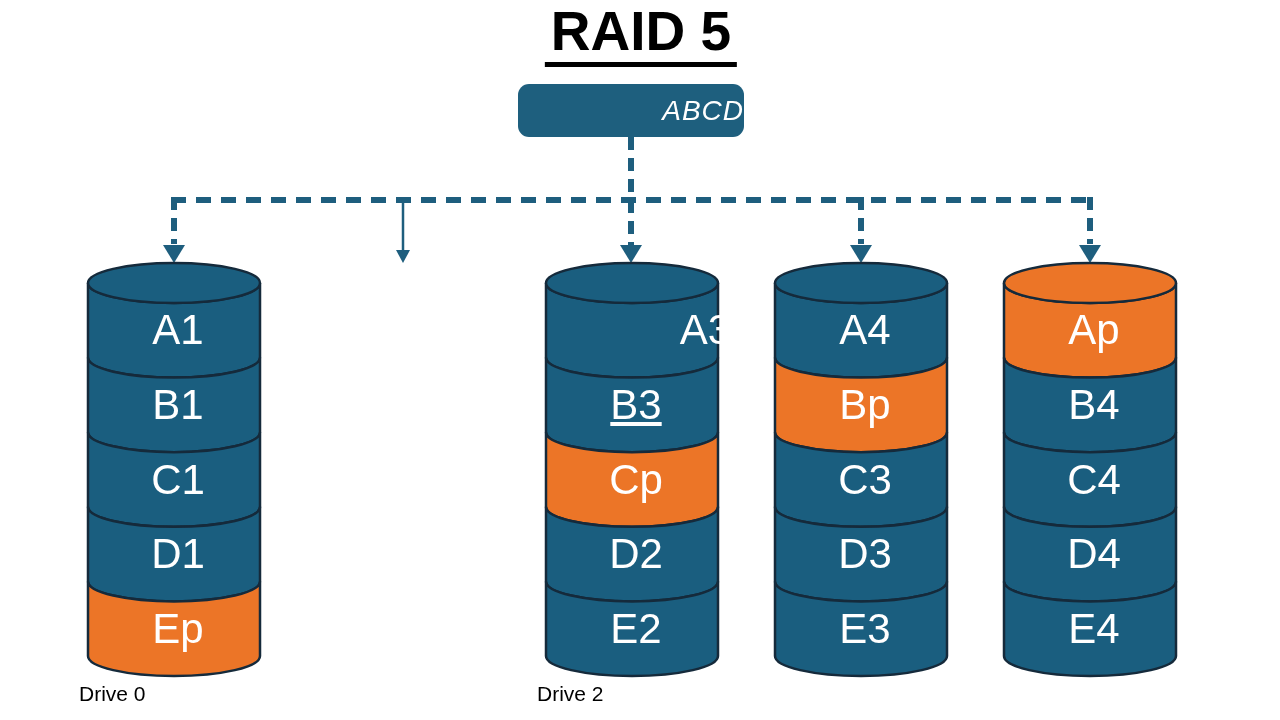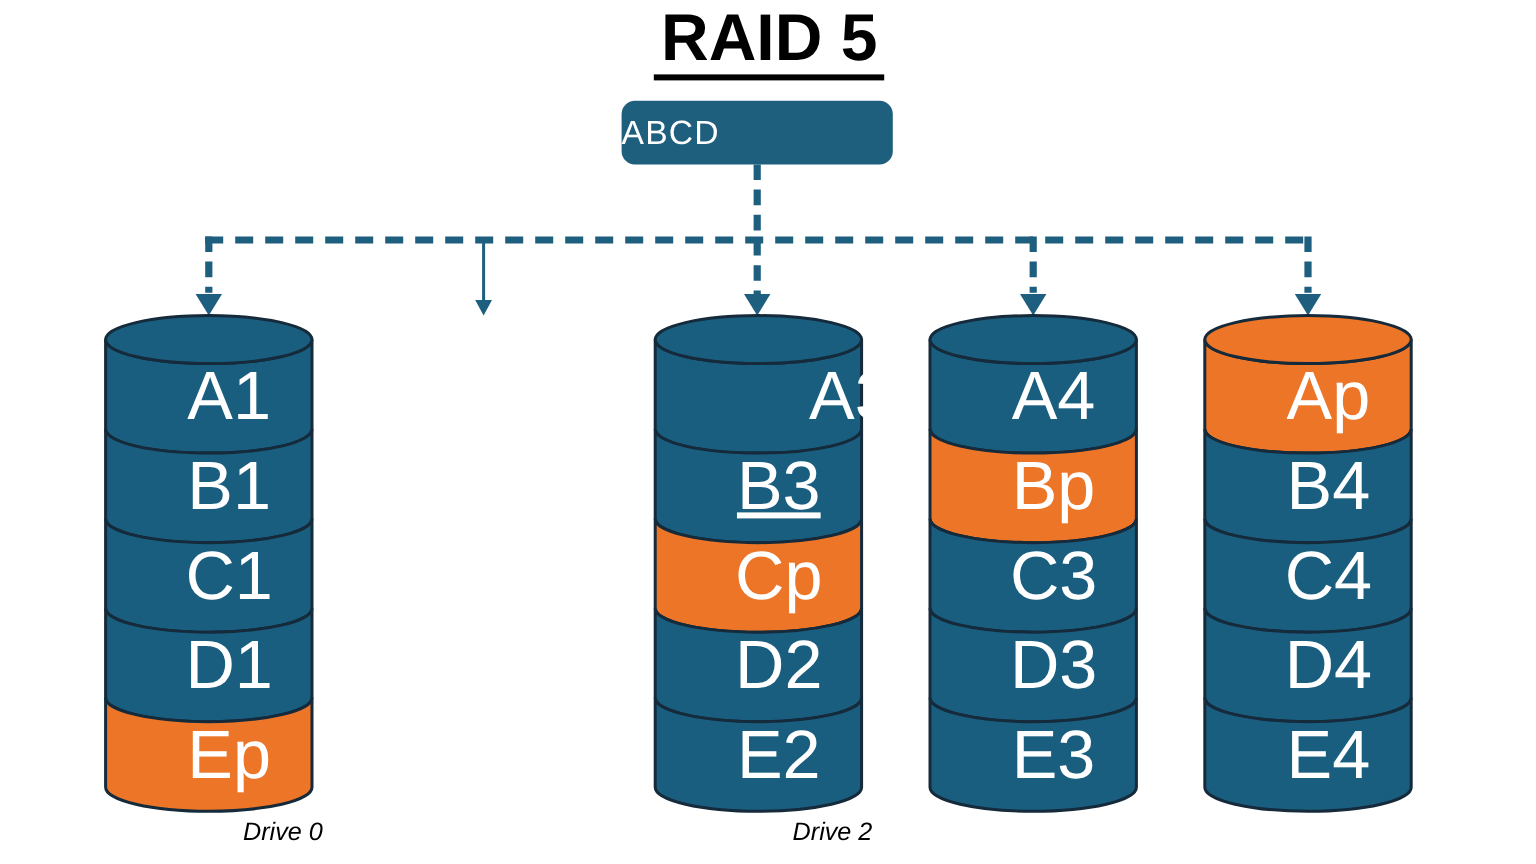--- a/index.html
+++ b/index.html
@@ -9,38 +9,38 @@
   }
   .title{
     position:absolute;left:641px;top:4px;transform:translateX(-50%);
     font-size:55px;font-weight:700;color:var(--c-title,#000);
     line-height:1.0;padding:0 6px 3px 6px;border-bottom:5px solid var(--c-title,#000);
     white-space:nowrap;
   }
   .abcd-box{
     position:absolute;left:518px;top:84px;width:226px;height:53px;
     background:var(--c-box,#1E5F7E);border-radius:11px;
-    display:flex;align-items:center;justify-content:flex-start;
-    color:var(--c-boxtext,#fff);font-size:28px;letter-spacing:1px;
+    display:flex;align-items:center;justify-content:flex-end;
+    color:var(--c-boxtext,#fff);font-size:28px;letter-spacing:1px;font-style:italic;
   }
   .connectors{position:absolute;left:0;top:0;pointer-events:none;}
   .connectors .dash{stroke:var(--c-conn,#1E5E7E);stroke-width:6;stroke-dasharray:13 8;fill:none;}
   .connectors .bus{stroke-dasharray:15 10;}
   .connectors .thin{stroke:var(--c-conn,#1E5E7E);stroke-width:2.5;fill:none;}
   .connectors .ah{fill:var(--c-conn,#1E5E7E);stroke:none;}
   .drive{position:absolute;top:261px;width:190px;height:455px;}
   .drive-svg{position:absolute;left:0;top:0;}
   .drive-svg path,.drive-svg ellipse{stroke:var(--c-outline,#152A3B);stroke-width:2.5;}
   .seg-label{
-    position:absolute;left:17px;width:190px;height:48px;line-height:48px;
-    text-align:center;font-size:57px;color:var(--c-segtext,#fff);
+    position:absolute;left:4px;width:190px;height:48px;line-height:48px;
+    text-align:center;font-size:42px;color:var(--c-segtext,#fff);
   }
   .drive-caption{
-    position:absolute;left:0;top:421px;width:190px;text-align:right;
-    font-size:21px;color:var(--c-caption,#000);font-style:italic;
+    position:absolute;left:0;top:421px;width:190px;text-align:left;
+    font-size:21px;color:var(--c-caption,#000);
   }
 </style>
 </head>
 <body>
 
 <div class="stage" id="stage">
 
   <div class="title">RAID 5</div>
 
   <div class="abcd-box">

